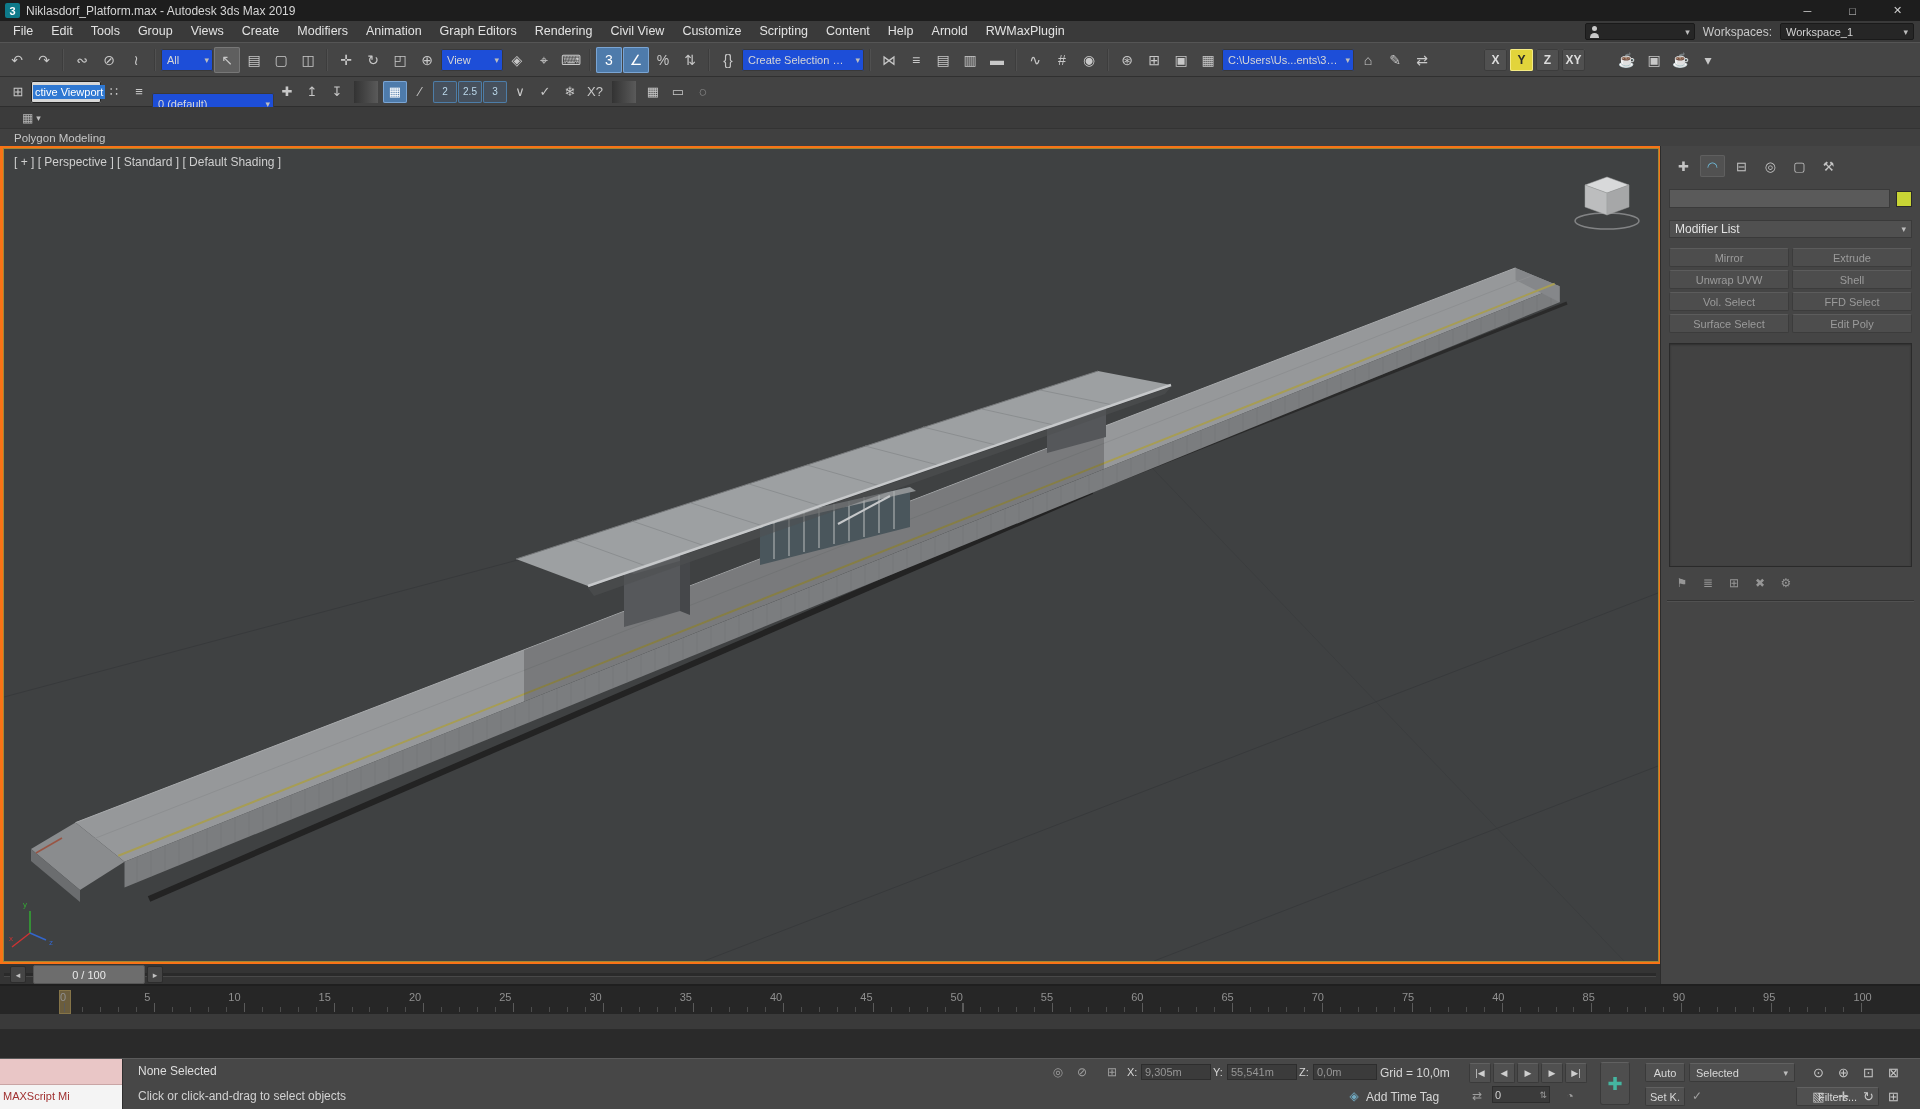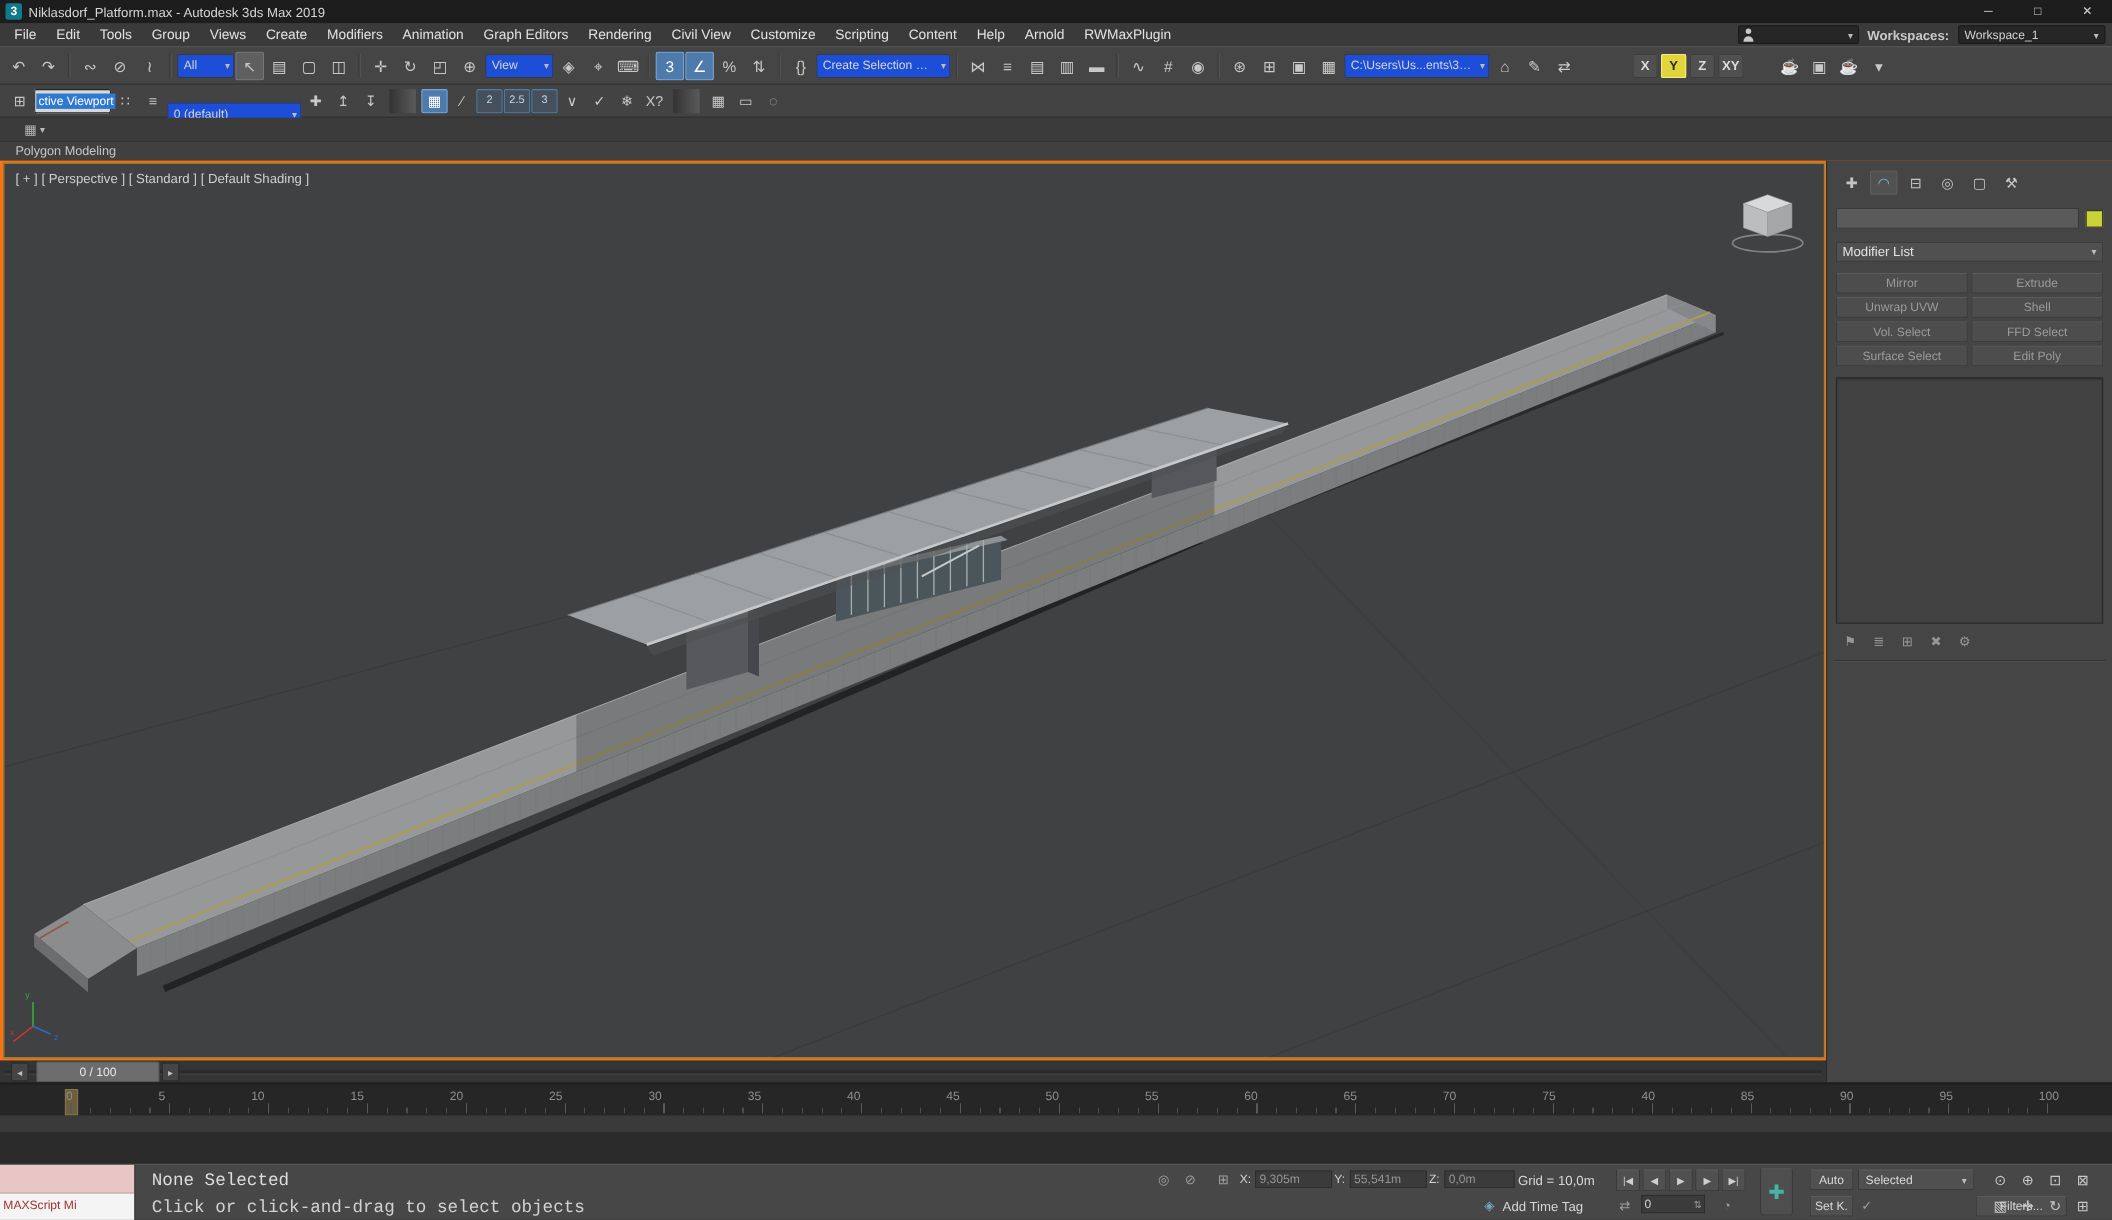--- a/index.html
+++ b/index.html
@@ -17,21 +17,21 @@
 
   
   #menubar{position:absolute;left:0;top:21px;width:1920px;height:21px;background:#3a3a3a;display:flex;align-items:center;padding-left:4px;box-sizing:border-box;}
   .menu-item{padding:0 9px;font-size:12.5px;line-height:21px;color:#e2e2e2;white-space:nowrap;}
   #menubar-right{margin-left:auto;display:flex;align-items:center;gap:8px;padding-right:6px;}
   #signin-pill{width:100px;height:15px;background:#262626;border:1px solid #1a1a1a;border-radius:2px;display:flex;align-items:center;padding:0 4px;justify-content:space-between;}
   .person{width:10px;height:10px;position:relative;}
   .person::before{content:"";position:absolute;width:5px;height:5px;border-radius:50%;background:#c9c9c9;left:2px;top:-1px;}
   .person::after{content:"";position:absolute;width:9px;height:5px;border-radius:5px 5px 0 0;background:#c9c9c9;bottom:-1px;left:0;}
   .caret{font-size:9px;color:#bdbdbd;}
-  #workspaces-label{font-size:12px;color:#c9c9c9;font-weight:bold;}
+  #workspaces-label{font-size:12px;color:#c9c9c9;}
   #workspace-combo{width:122px;height:15px;background:#262626;border:1px solid #1a1a1a;border-radius:2px;display:flex;align-items:center;justify-content:space-between;padding:0 5px;font-size:11px;color:#d2d2d2;}
 
   
   #toolbar-main{position:absolute;left:0;top:42px;width:1920px;height:35px;background:#454545;border-top:1px solid #555;border-bottom:1px solid #303030;
                 display:flex;align-items:center;padding:0 4px;box-sizing:border-box;gap:1px;}
   #toolbar-snaps{position:absolute;left:0;top:77px;width:1920px;height:30px;background:#434343;border-bottom:1px solid #2e2e2e;
                 display:flex;align-items:center;padding:0 6px;box-sizing:border-box;gap:1px;}
   .titem{height:26px;min-width:26px;display:inline-flex;align-items:center;justify-content:center;border-radius:2px;flex:none;box-sizing:border-box;}
   #toolbar-snaps .titem{height:22px;min-width:24px;}
   .titem .tg{font-size:14px;color:#c8c8c8;line-height:1;}
@@ -111,21 +111,21 @@
   #time-marker{position:absolute;left:59px;top:4px;width:10px;height:22px;background:#6b5d3d;border:1px solid #857448;}
   #trackbar{position:absolute;left:0;top:1014px;width:1920px;height:16px;background:#3a3a3a;border-bottom:1px solid #2b2b2b;box-sizing:border-box;}
   #filler{position:absolute;left:0;top:1030px;width:1920px;height:29px;background:#2a2a2a;}
 
   
   #statusbar{position:absolute;left:0;top:1059px;width:1920px;height:50px;background:#474747;box-shadow:0 -1px 0 #5a5a5a;}
   #listener{position:absolute;left:0;top:0;width:122px;height:50px;border-right:1px solid #2e2e2e;}
   .lst-pink{height:25px;background:var(--listener-pink,#e9c6c6);border-bottom:1px solid #c9a5a5;}
   .lst-white{height:24px;background:#f4f4f4;}
   .lst-label{position:absolute;left:3px;top:31px;font-size:11px;color:var(--listener-red,#a03030);}
-  .sb-text{position:absolute;font-size:16px;color:#dedede;white-space:nowrap;font-family:Liberation Mono, monospace;}
+  .sb-text{position:absolute;font-size:12px;color:#dedede;white-space:nowrap;}
   .sb-text.dim{color:#d2d2d2;}
   .sb-lbl{position:absolute;font-size:11px;color:#d6d6d6;}
   .sb-field{position:absolute;height:16px;background:#3b3b3b;box-shadow:inset 0 0 0 1px #2d2d2d;display:flex;align-items:center;
             padding:0 4px;font-size:11px;color:#969696;}
   .sb-icon{width:20px;height:20px;display:inline-flex;align-items:center;justify-content:center;font-size:12px;color:#9e9e9e;}
   .sb-icons{position:absolute;display:flex;gap:4px;}
   .sb-btn{position:absolute;height:19px;background:#505050;border:1px solid #3a3a3a;border-top-color:#616161;border-radius:2px;
           display:flex;align-items:center;justify-content:center;font-size:11px;color:#d8d8d8;box-sizing:border-box;}
   .sb-combo::after{content:"▾";font-size:9px;color:#bdbdbd;margin-left:auto;}
   .sb-combo{justify-content:flex-start;padding:0 6px;}

